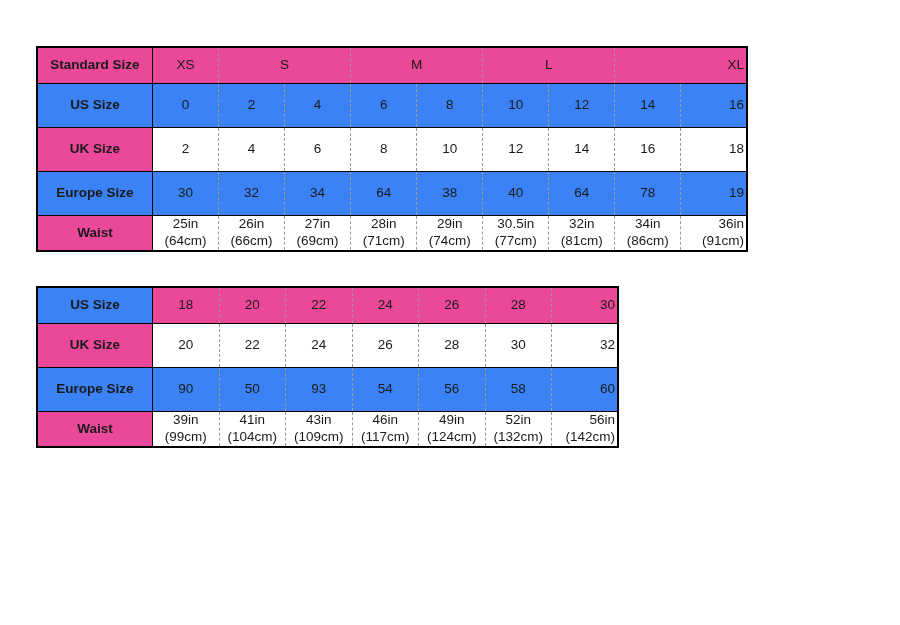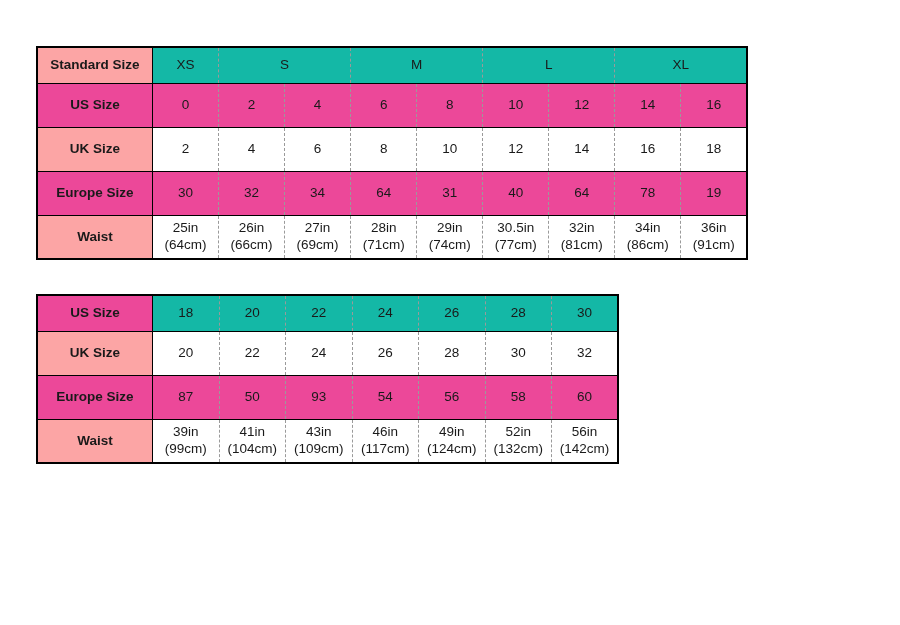--- a/index.html
+++ b/index.html
@@ -47,66 +47,67 @@
 
   
   table.size-table {
     border: 2px solid #000000;
   }
   table.size-table tr td:first-child {
     border-left: none;
   }
   table.size-table tr td:last-child {
     border-right: none;
+    text-align: right;
   }
   table.size-table tr:first-child td {
     border-top: none;
   }
   table.size-table tr:last-child td {
     border-bottom: none;
   }
 
   
   td.row-label {
     text-align: left;
     font-weight: bold;
     font-size: 13.5px;
     padding-left: 9px;
     border-right: 1px solid #000000 !important;
-    background: #fca5a5;
+    background: #ec4899;
   }
 
   
   tr.solid-bottom td {
     border-bottom: 1px solid #000000;
   }
 
   td.shaded {
+    background: #3b82f6;
+  }
+
+  td.header-cell {
     background: #ec4899;
-  }
-
-  td.header-cell {
-    background: #14b8a6;
   }
 
   .cell-line {
     display: block;
   }
 
   
   #table-one { width: 712px; margin-left: 2px; }
   #table-one td.row-label { width: 110px; }
 
   
   #table-two { width: 583px; margin-left: 2px; margin-top: 34px; }
   #table-two td.row-label { width: 110px; }
 
   .r1 { height: 36px; }
   .r3 { height: 44px; }
-  .waist-row { height: 44px; }
+  .waist-row { height: 36px; }
 </style>
 </head>
 <body>
 
 <div class="page">
 
 
   <table class="size-table" id="table-one">
     <tbody>
         <tr class="solid-bottom r1">
@@ -195,21 +196,21 @@
           <td class="shaded">
             <span class="cell-line">32</span>
           </td>
           <td class="shaded">
             <span class="cell-line">34</span>
           </td>
           <td class="shaded">
             <span class="cell-line">64</span>
           </td>
           <td class="shaded">
-            <span class="cell-line">31</span>
+            <span class="cell-line">38</span>
           </td>
           <td class="shaded">
             <span class="cell-line">40</span>
           </td>
           <td class="shaded">
             <span class="cell-line">64</span>
           </td>
           <td class="shaded">
             <span class="cell-line">78</span>
           </td>
@@ -305,21 +306,21 @@
           <td class="">
             <span class="cell-line">30</span>
           </td>
           <td class="">
             <span class="cell-line">32</span>
           </td>
         </tr>
         <tr class="solid-bottom r3">
           <td class="row-label shaded">Europe Size</td>
           <td class="shaded">
-            <span class="cell-line">87</span>
+            <span class="cell-line">90</span>
           </td>
           <td class="shaded">
             <span class="cell-line">50</span>
           </td>
           <td class="shaded">
             <span class="cell-line">93</span>
           </td>
           <td class="shaded">
             <span class="cell-line">54</span>
           </td>

